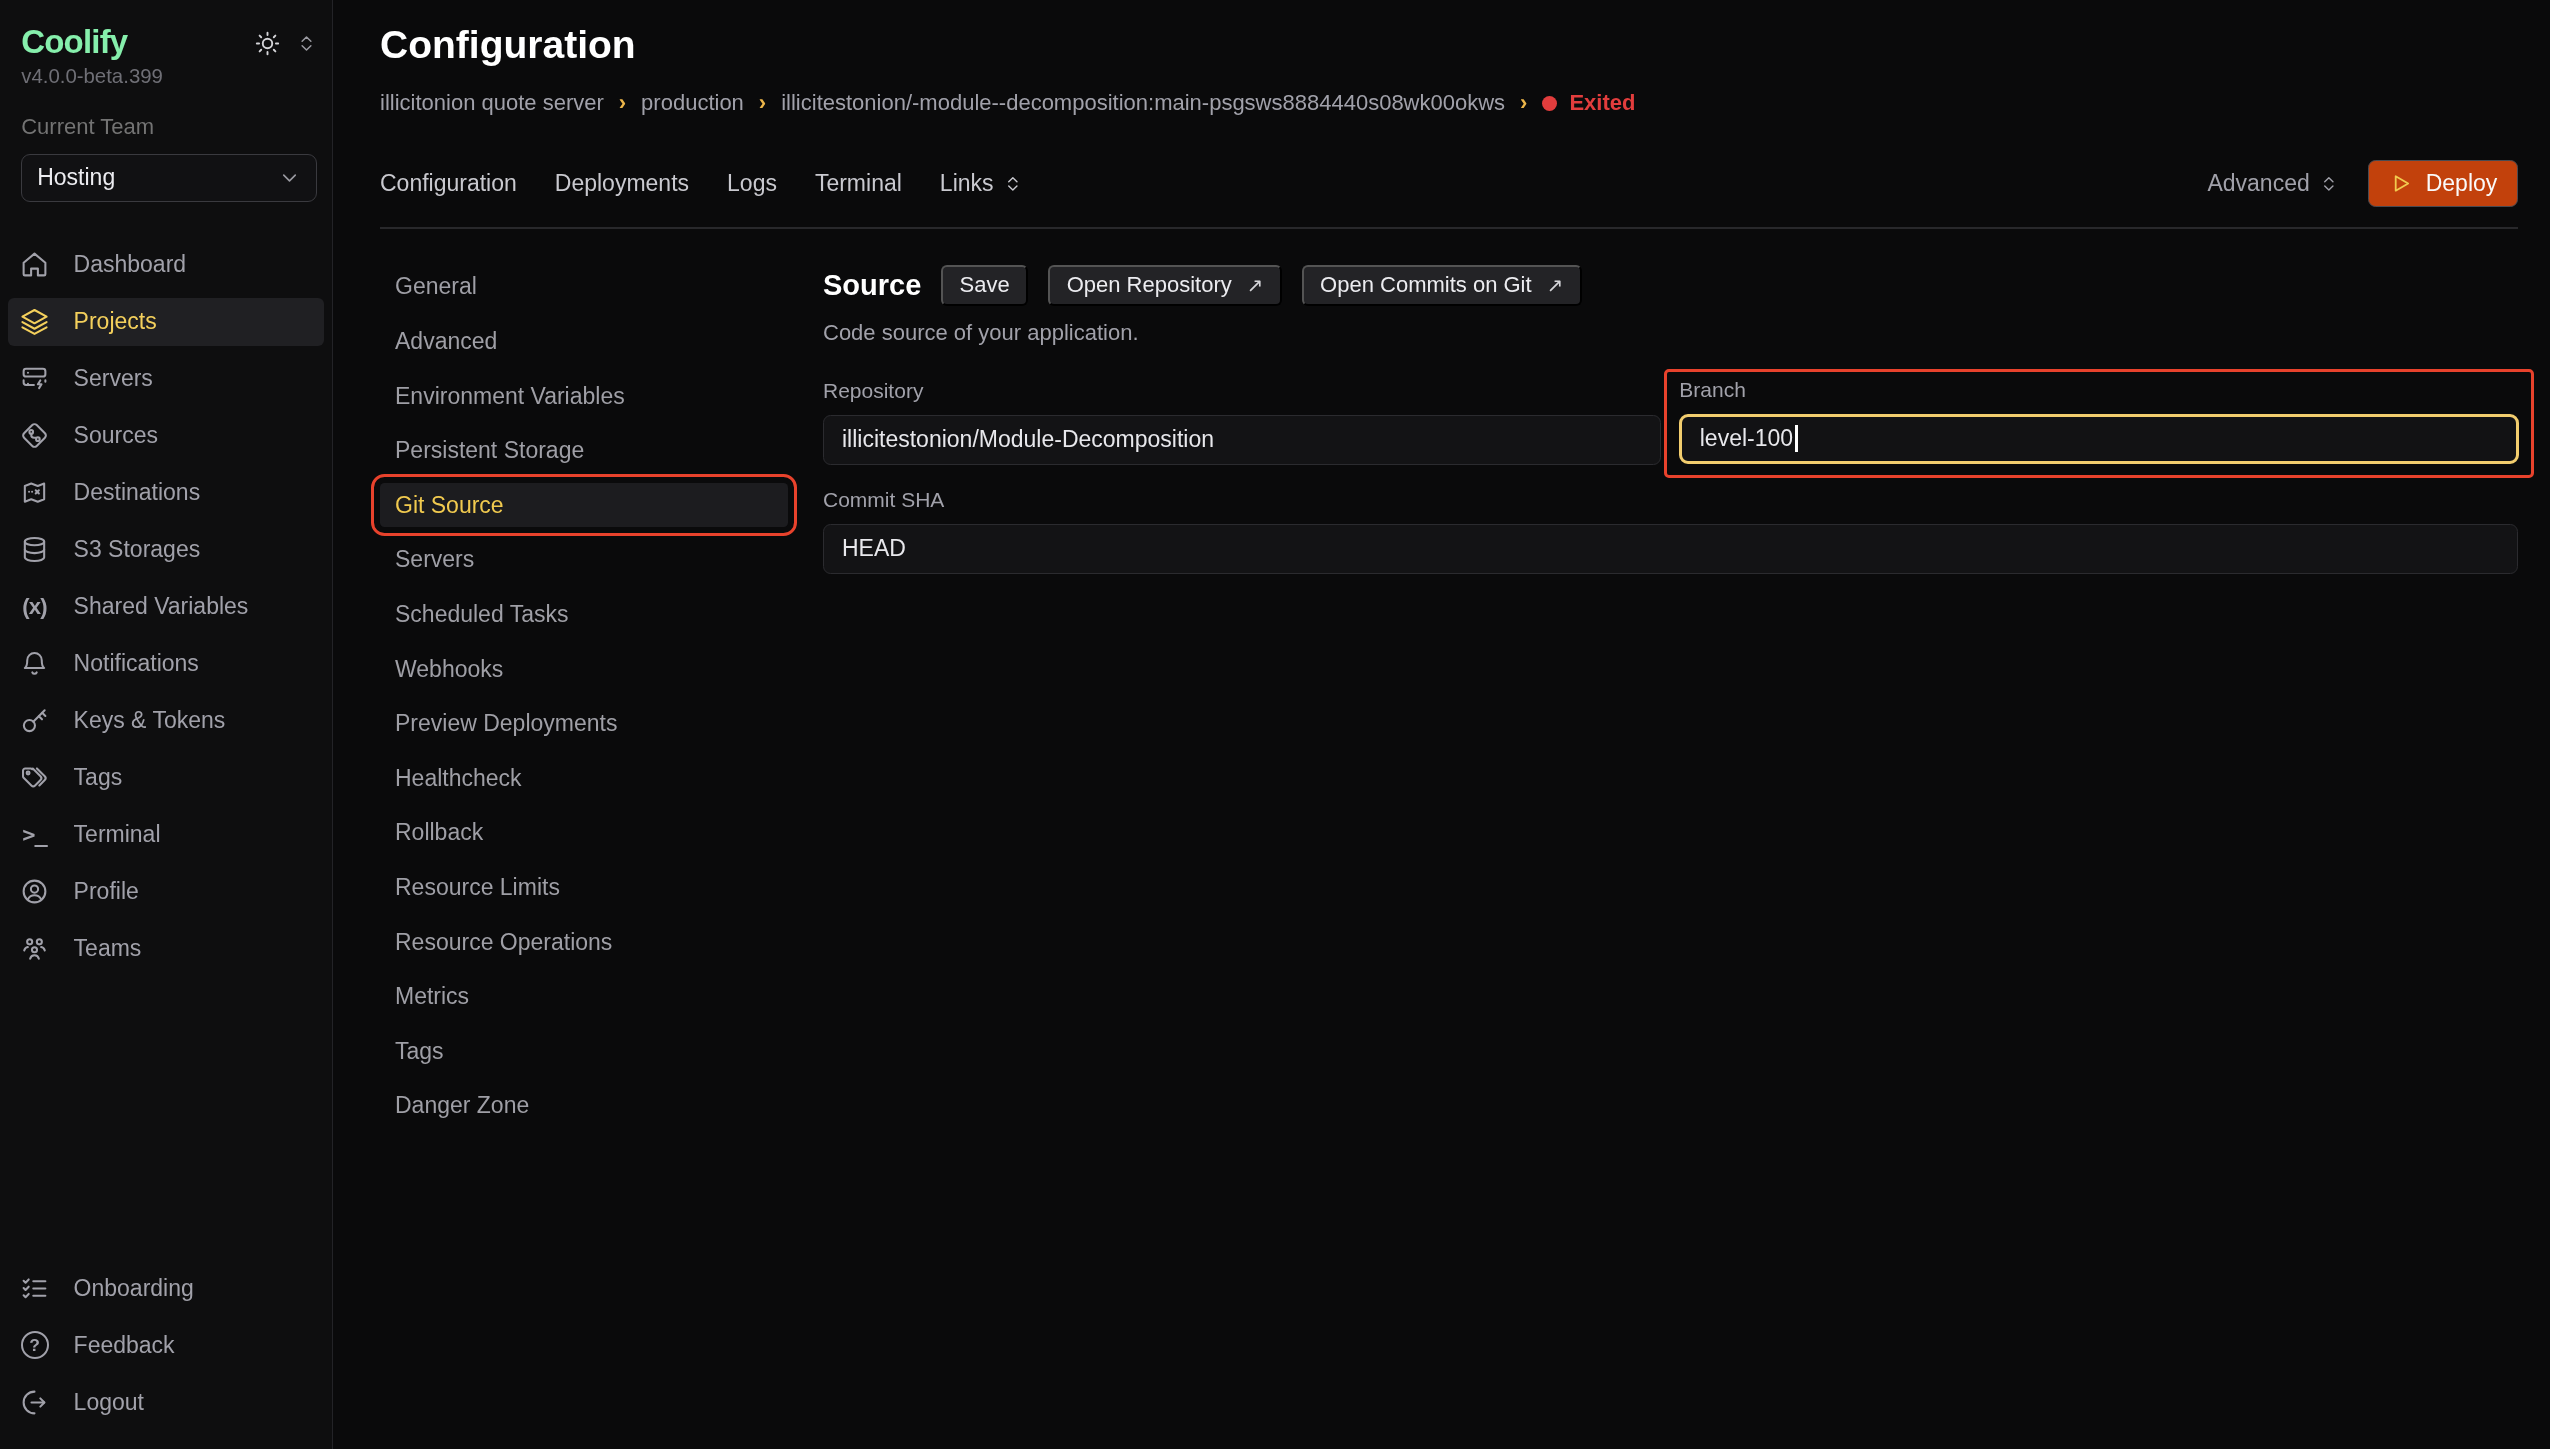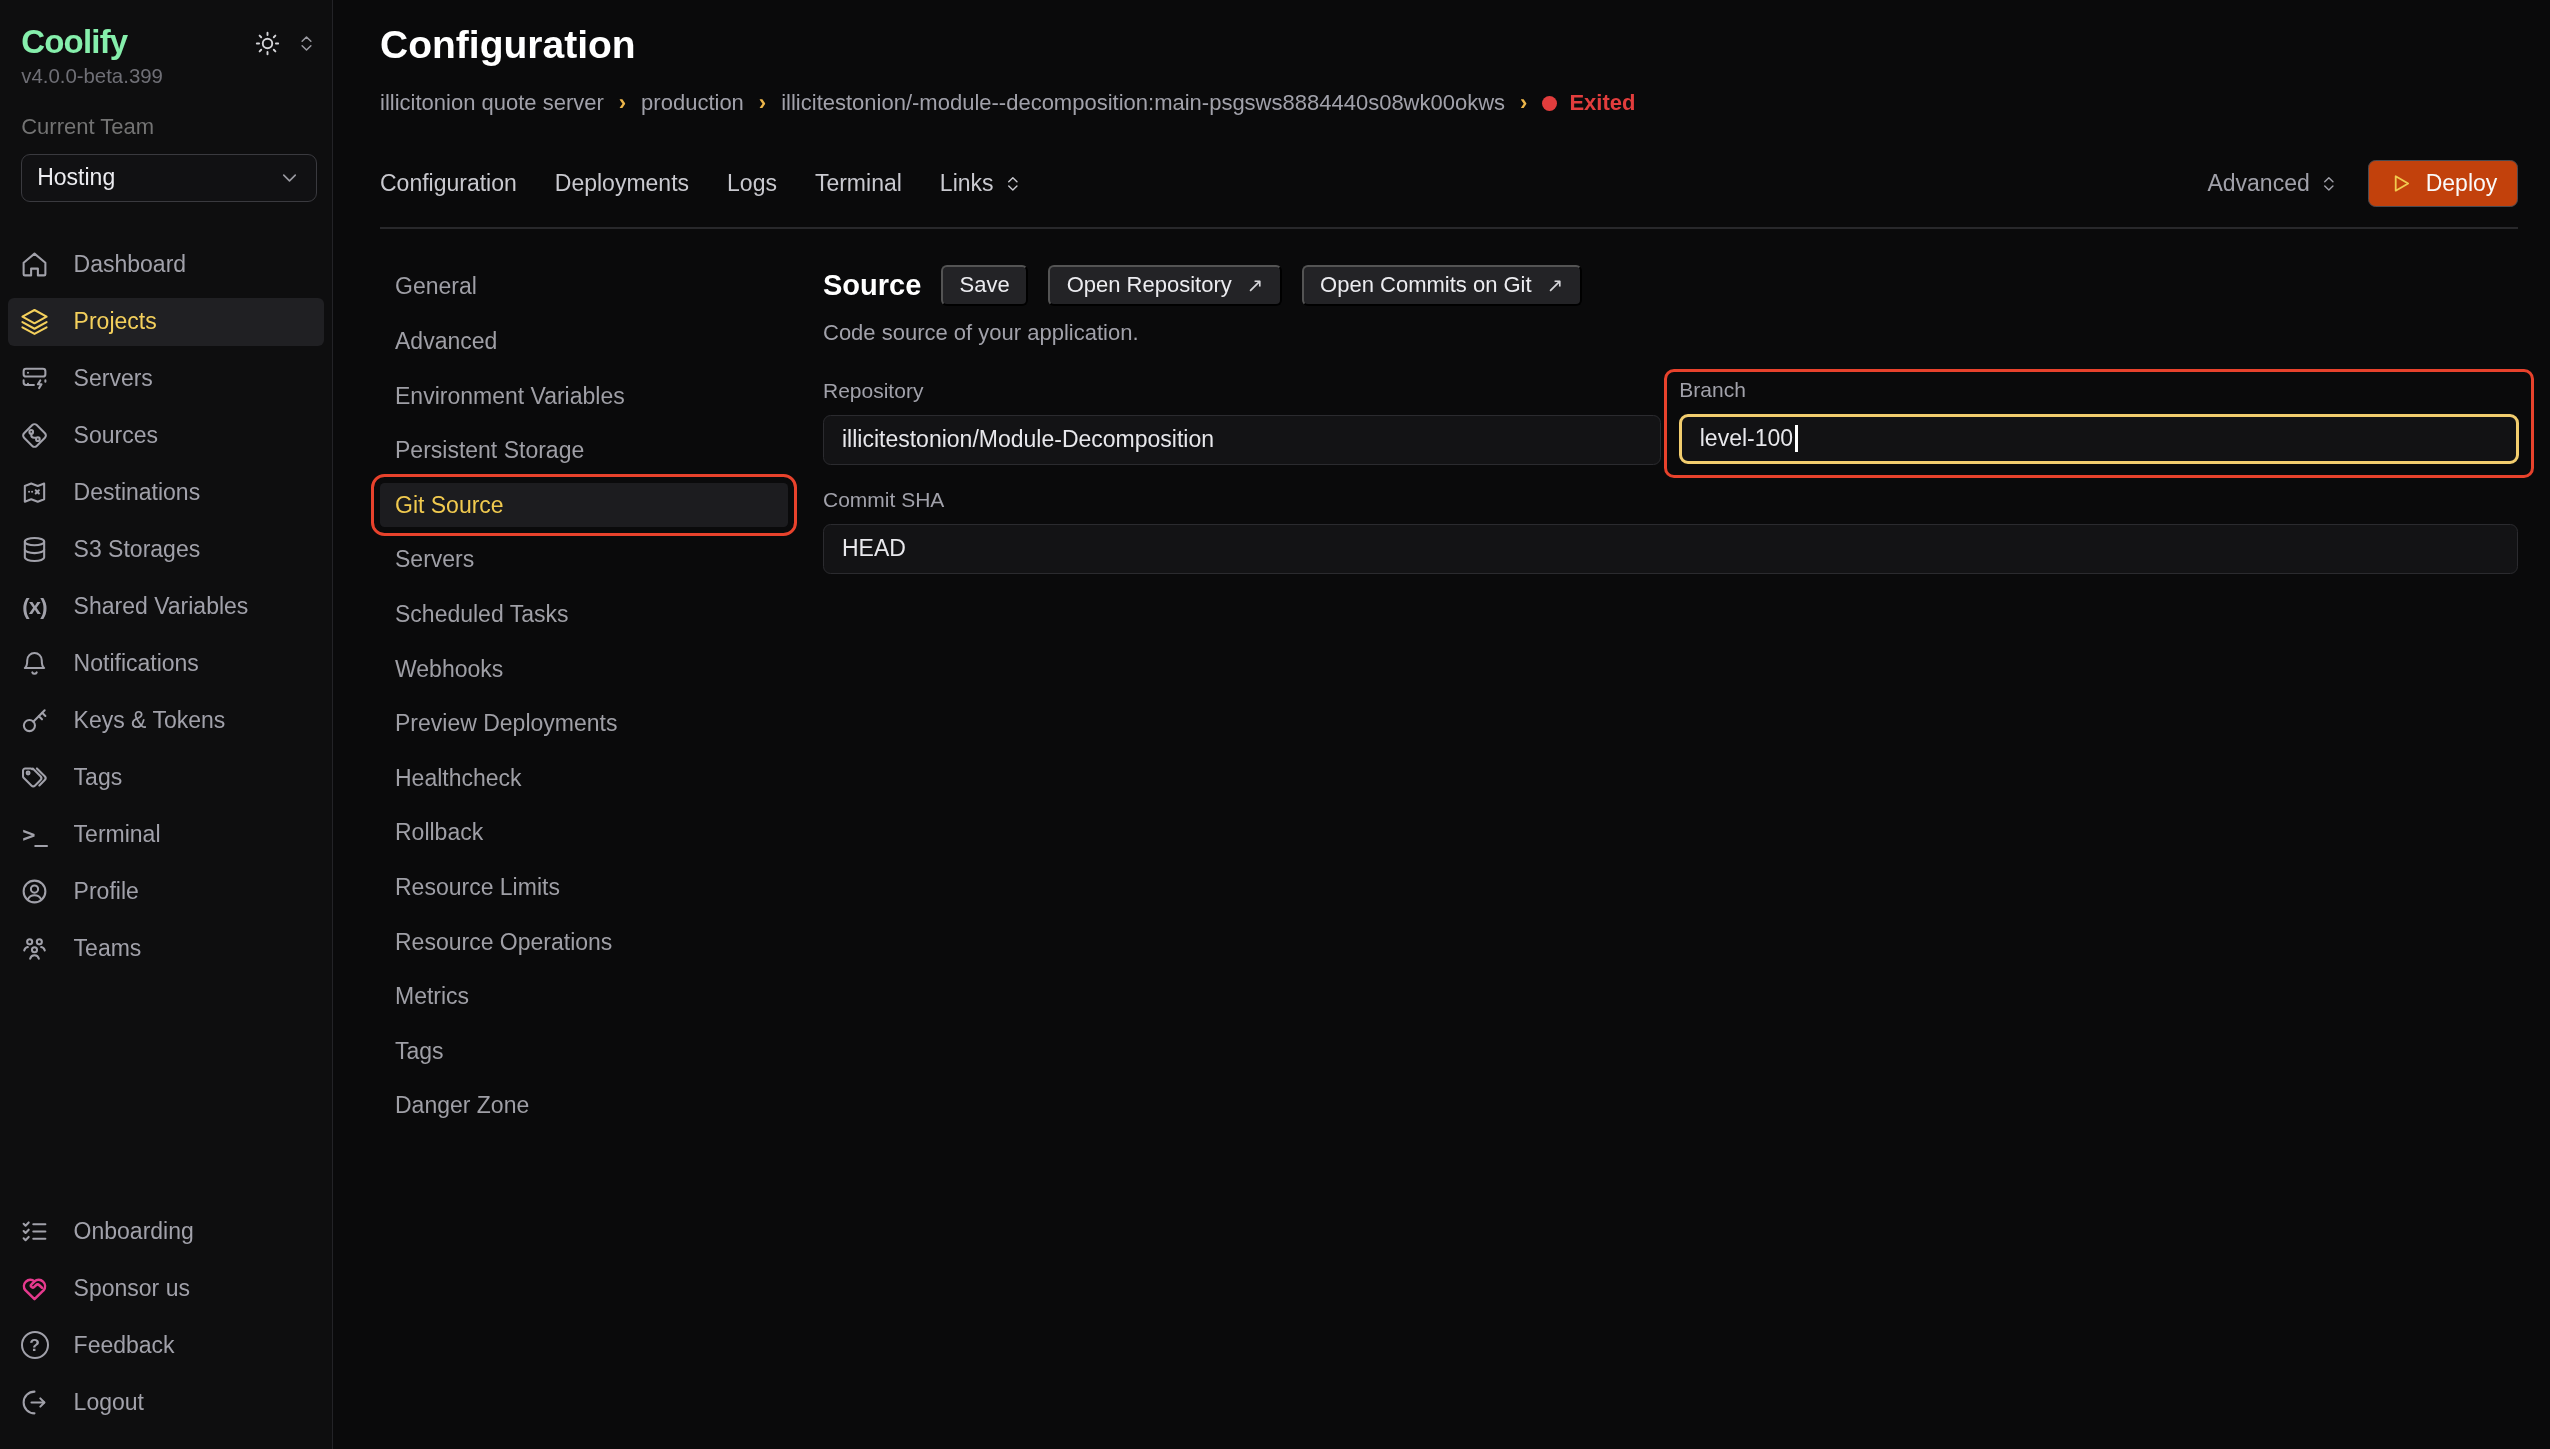--- a/index.html
+++ b/index.html
@@ -98,21 +98,21 @@
   .form-grid { margin-top:33px; display:grid; grid-template-columns:1fr 1fr; column-gap:19.7px; row-gap:23px; }
   .field-label { font-size:21px; color:#a1a1aa; display:block; }
   .input {
     margin-top:12px; height:50px;
     background:#131315; border:1.5px solid #2b2b2f; border-radius:7.6px;
     display:flex; align-items:center; padding:0 18px;
     font-size:23px; color:#e8e8ec; cursor:text;
   }
   .commit-field { grid-column:1 / -1; }
   .branch-annotation {
-    border:3.8px solid #e8422c; border-radius:10px;
+    border:3.8px solid #e8422c; border-radius:5px;
     padding:6px 12px 9px 12px;
     margin:-9.8px -16px -13px -16px;
   }
   .input.focused { border:3px solid #f2cd6e; border-radius:9px; background:#121214; padding:0 17.4px; }
   .caret { display:inline-block; width:2.3px; height:27px; background:#fff; margin-left:2.3px; }
 </style>
 </head>
 <body>
 
 <aside class="sidebar">
@@ -271,29 +271,20 @@
     <div class="nav-item">
       <span class="nico">
           <svg class="ic" width="29" height="29" viewBox="0 0 24 24">
             <path d="M11 6h10M11 12h10M11 18h10"></path>
             <path d="m3 5.6 1.6 1.6L7.2 4.5"></path>
             <path d="m3 11.6 1.6 1.6 2.6-2.7"></path>
             <path d="m3 17.6 1.6 1.6 2.6-2.7"></path>
           </svg>
         </span>
       <span>Onboarding</span>
-    </div>
-    <div class="nav-item">
-      <span class="nico pink">
-          <svg class="ic" width="29" height="29" viewBox="0 0 24 24" style="stroke-width:2.1">
-            <path d="M19.6 13.4 12 20.8l-7.6-7.4A5.3 5.3 0 0 1 12 6.1a5.3 5.3 0 0 1 7.6 7.3"></path>
-            <path d="m12 6.1-2.5 2.5a1.5 1.5 0 0 0 2.1 2.2l1.6-1.5a2 2 0 0 1 2.8 0l2.2 2.1"></path>
-          </svg>
-        </span>
-      <span>Sponsor us</span>
     </div>
     <div class="nav-item">
       <span class="nico">
           <span class="qmark">?</span>
         </span>
       <span>Feedback</span>
     </div>
     <div class="nav-item">
       <span class="nico">
           <svg class="ic" width="29" height="29" viewBox="0 0 24 24">

